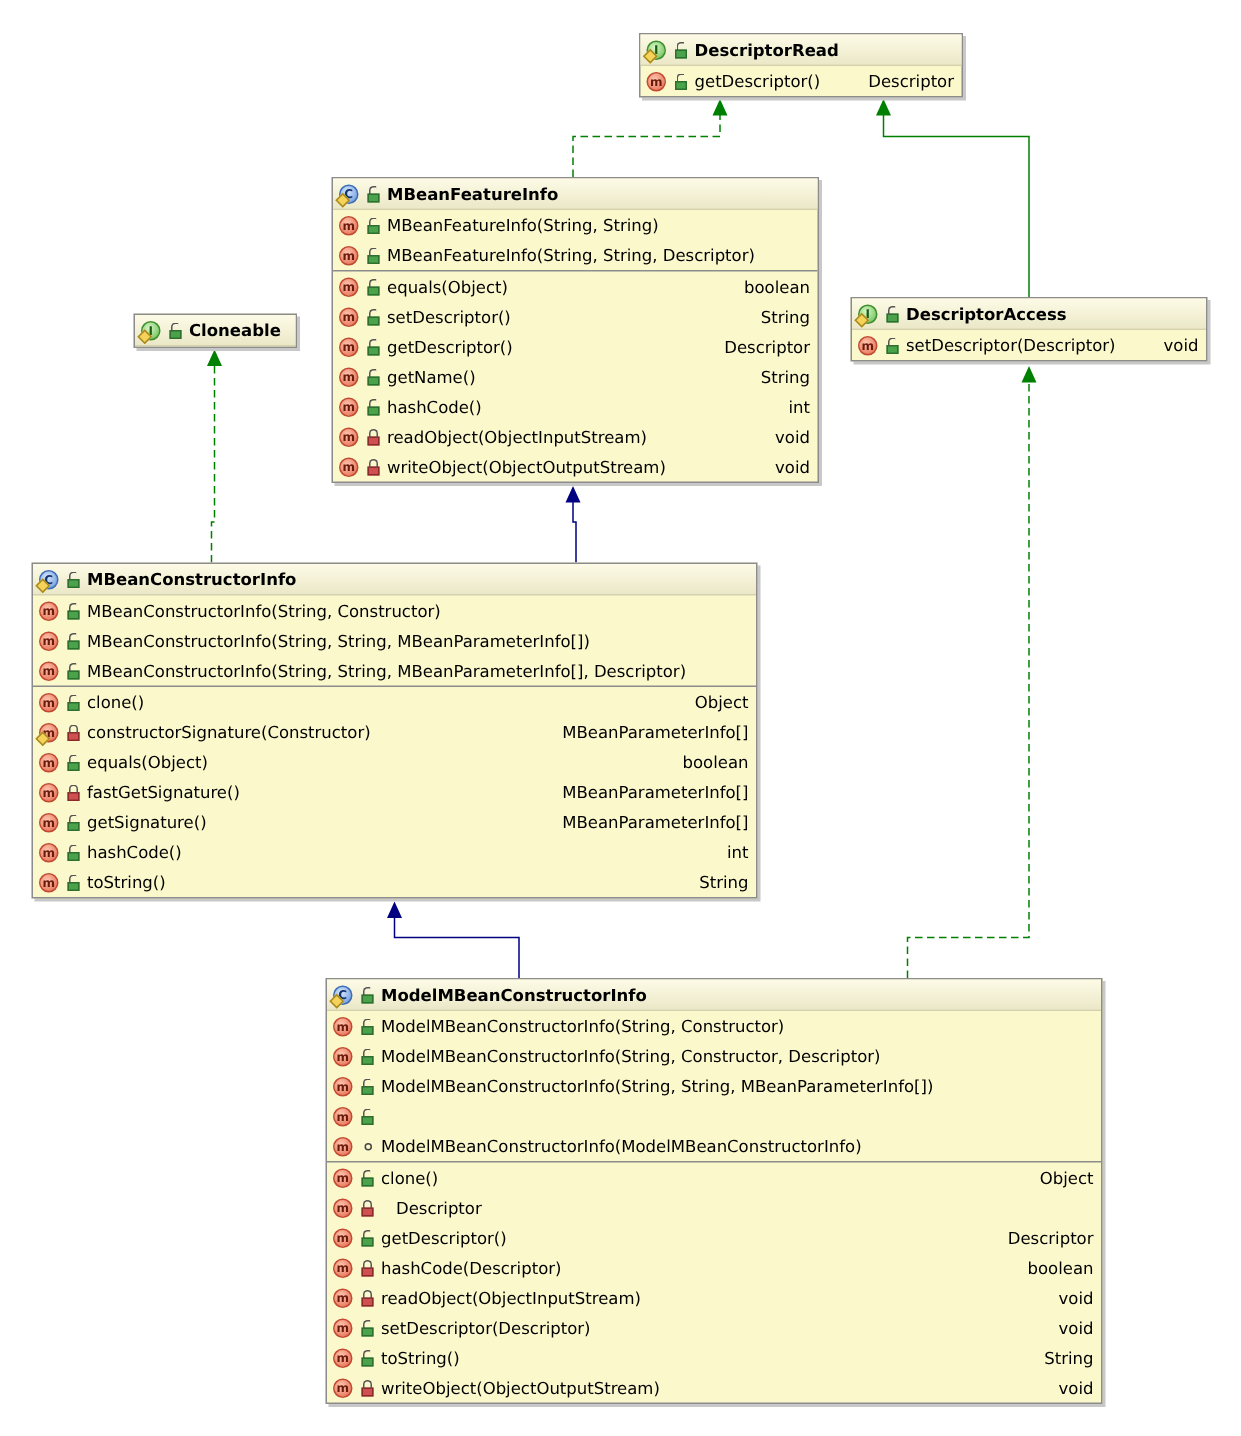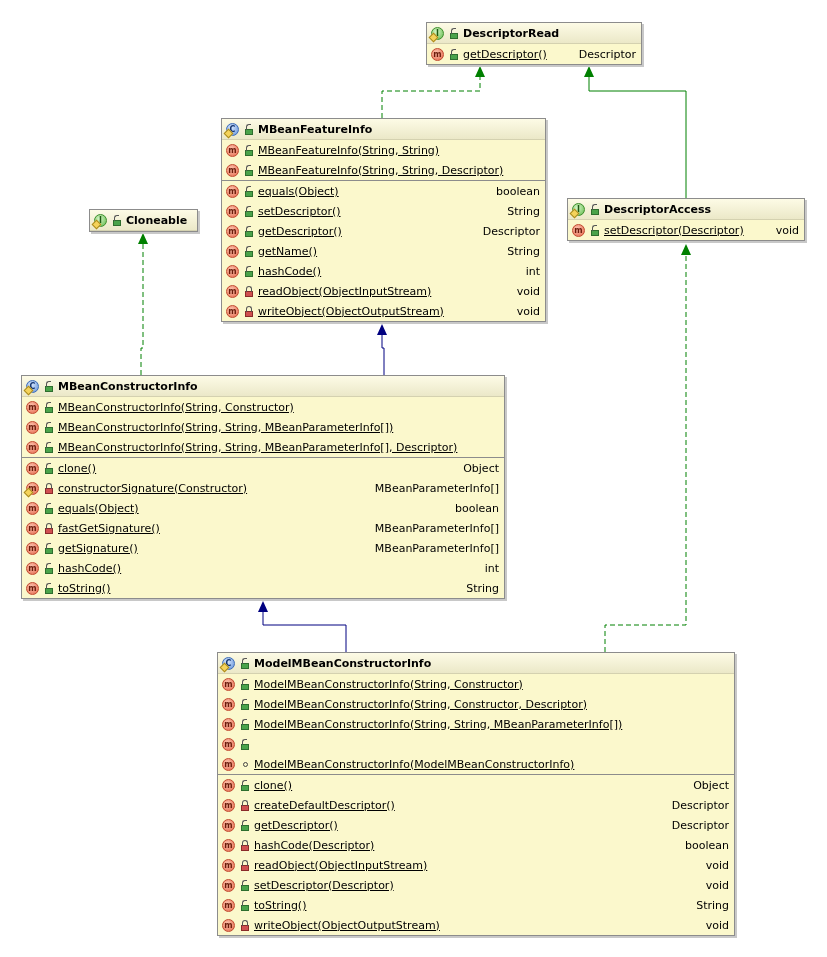--- a/index.html
+++ b/index.html
@@ -7,21 +7,21 @@
       font-family:"DejaVu Sans", sans-serif; font-size:11px; color:#000; }
     #edges { position:absolute; left:0; top:0; width:827px; height:957px; pointer-events:none; }
     .node { position:absolute; background:#fbf8cc; border:1px solid #8c8c8c;
       box-shadow:2px 2px 0 #c8c8c8; box-sizing:border-box; }
     .node-header { height:20px; display:flex; align-items:center; padding-left:4px;
       background:linear-gradient(#fdfbe6,#ebe8c8); border-bottom:1px solid #d4d1b0; }
     .node-header .title { font-weight:bold; margin-left:4px; font-size:11px; }
     .section { border-top:1px solid #8c8c8c; }
     .section.first { border-top:none; }
     .row { height:20px; display:flex; align-items:center; padding:0 5px 0 4px; white-space:nowrap; }
-    .row .sig { margin-left:4px; flex:1;text-decoration:underline; }
+    .row .sig { margin-left:4px; flex:1; }
     .row .ret { margin-left:14px; text-align:left; }
     .ico { width:13px; height:13px; border-radius:50%; display:inline-flex; align-items:center;
       justify-content:center; font-size:8px; font-weight:bold; flex:none; position:relative; }
     .ico-m { background:radial-gradient(circle at 40% 35%,#ffc6b0,#e2654a); color:#6a1a0a; border:1px solid #c24a30; box-sizing:border-box; }
     .ico-am { background:radial-gradient(circle at 40% 35%,#ffc6b0,#e2654a); color:#6a1a0a; border:1px solid #c24a30; box-sizing:border-box; }
     .ico-c { background:radial-gradient(circle at 40% 35%,#d8e8ff,#5f8fd8); color:#14346e; border:1px solid #3d6cb8; box-sizing:border-box; }
     .ico-i { background:radial-gradient(circle at 40% 35%,#d8f8c8,#5fb84a); color:#1e5a12; border:1px solid #3d8e2c; box-sizing:border-box; }
     .ico .diamond { position:absolute; left:-2px; bottom:-2px; width:5px; height:5px; background:#f5d35a; border:1px solid #a88a20; transform:rotate(45deg); }
     .vis { width:10px; height:11px; flex:none; margin-left:5px; display:inline-block; position:relative; }
     .vis-public::before { content:""; position:absolute; left:1px; top:5px; width:8px; height:6px; background:#4aa34a; border:1px solid #2e6e2e; box-sizing:border-box; }
@@ -286,21 +286,20 @@
     <div class="section">
       <div class="row">
         <span class="ico ico-m">m</span>
         <span class="vis vis-public"></span>
         <span class="sig">clone()</span>
         <span class="ret">Object</span>
       </div>
       <div class="row">
         <span class="ico ico-m">m</span>
         <span class="vis vis-private"></span>
-        <span class="sig">createDefaultDescriptor()</span>
         <span class="ret">Descriptor</span>
       </div>
       <div class="row">
         <span class="ico ico-m">m</span>
         <span class="vis vis-public"></span>
         <span class="sig">getDescriptor()</span>
         <span class="ret">Descriptor</span>
       </div>
       <div class="row">
         <span class="ico ico-m">m</span>

